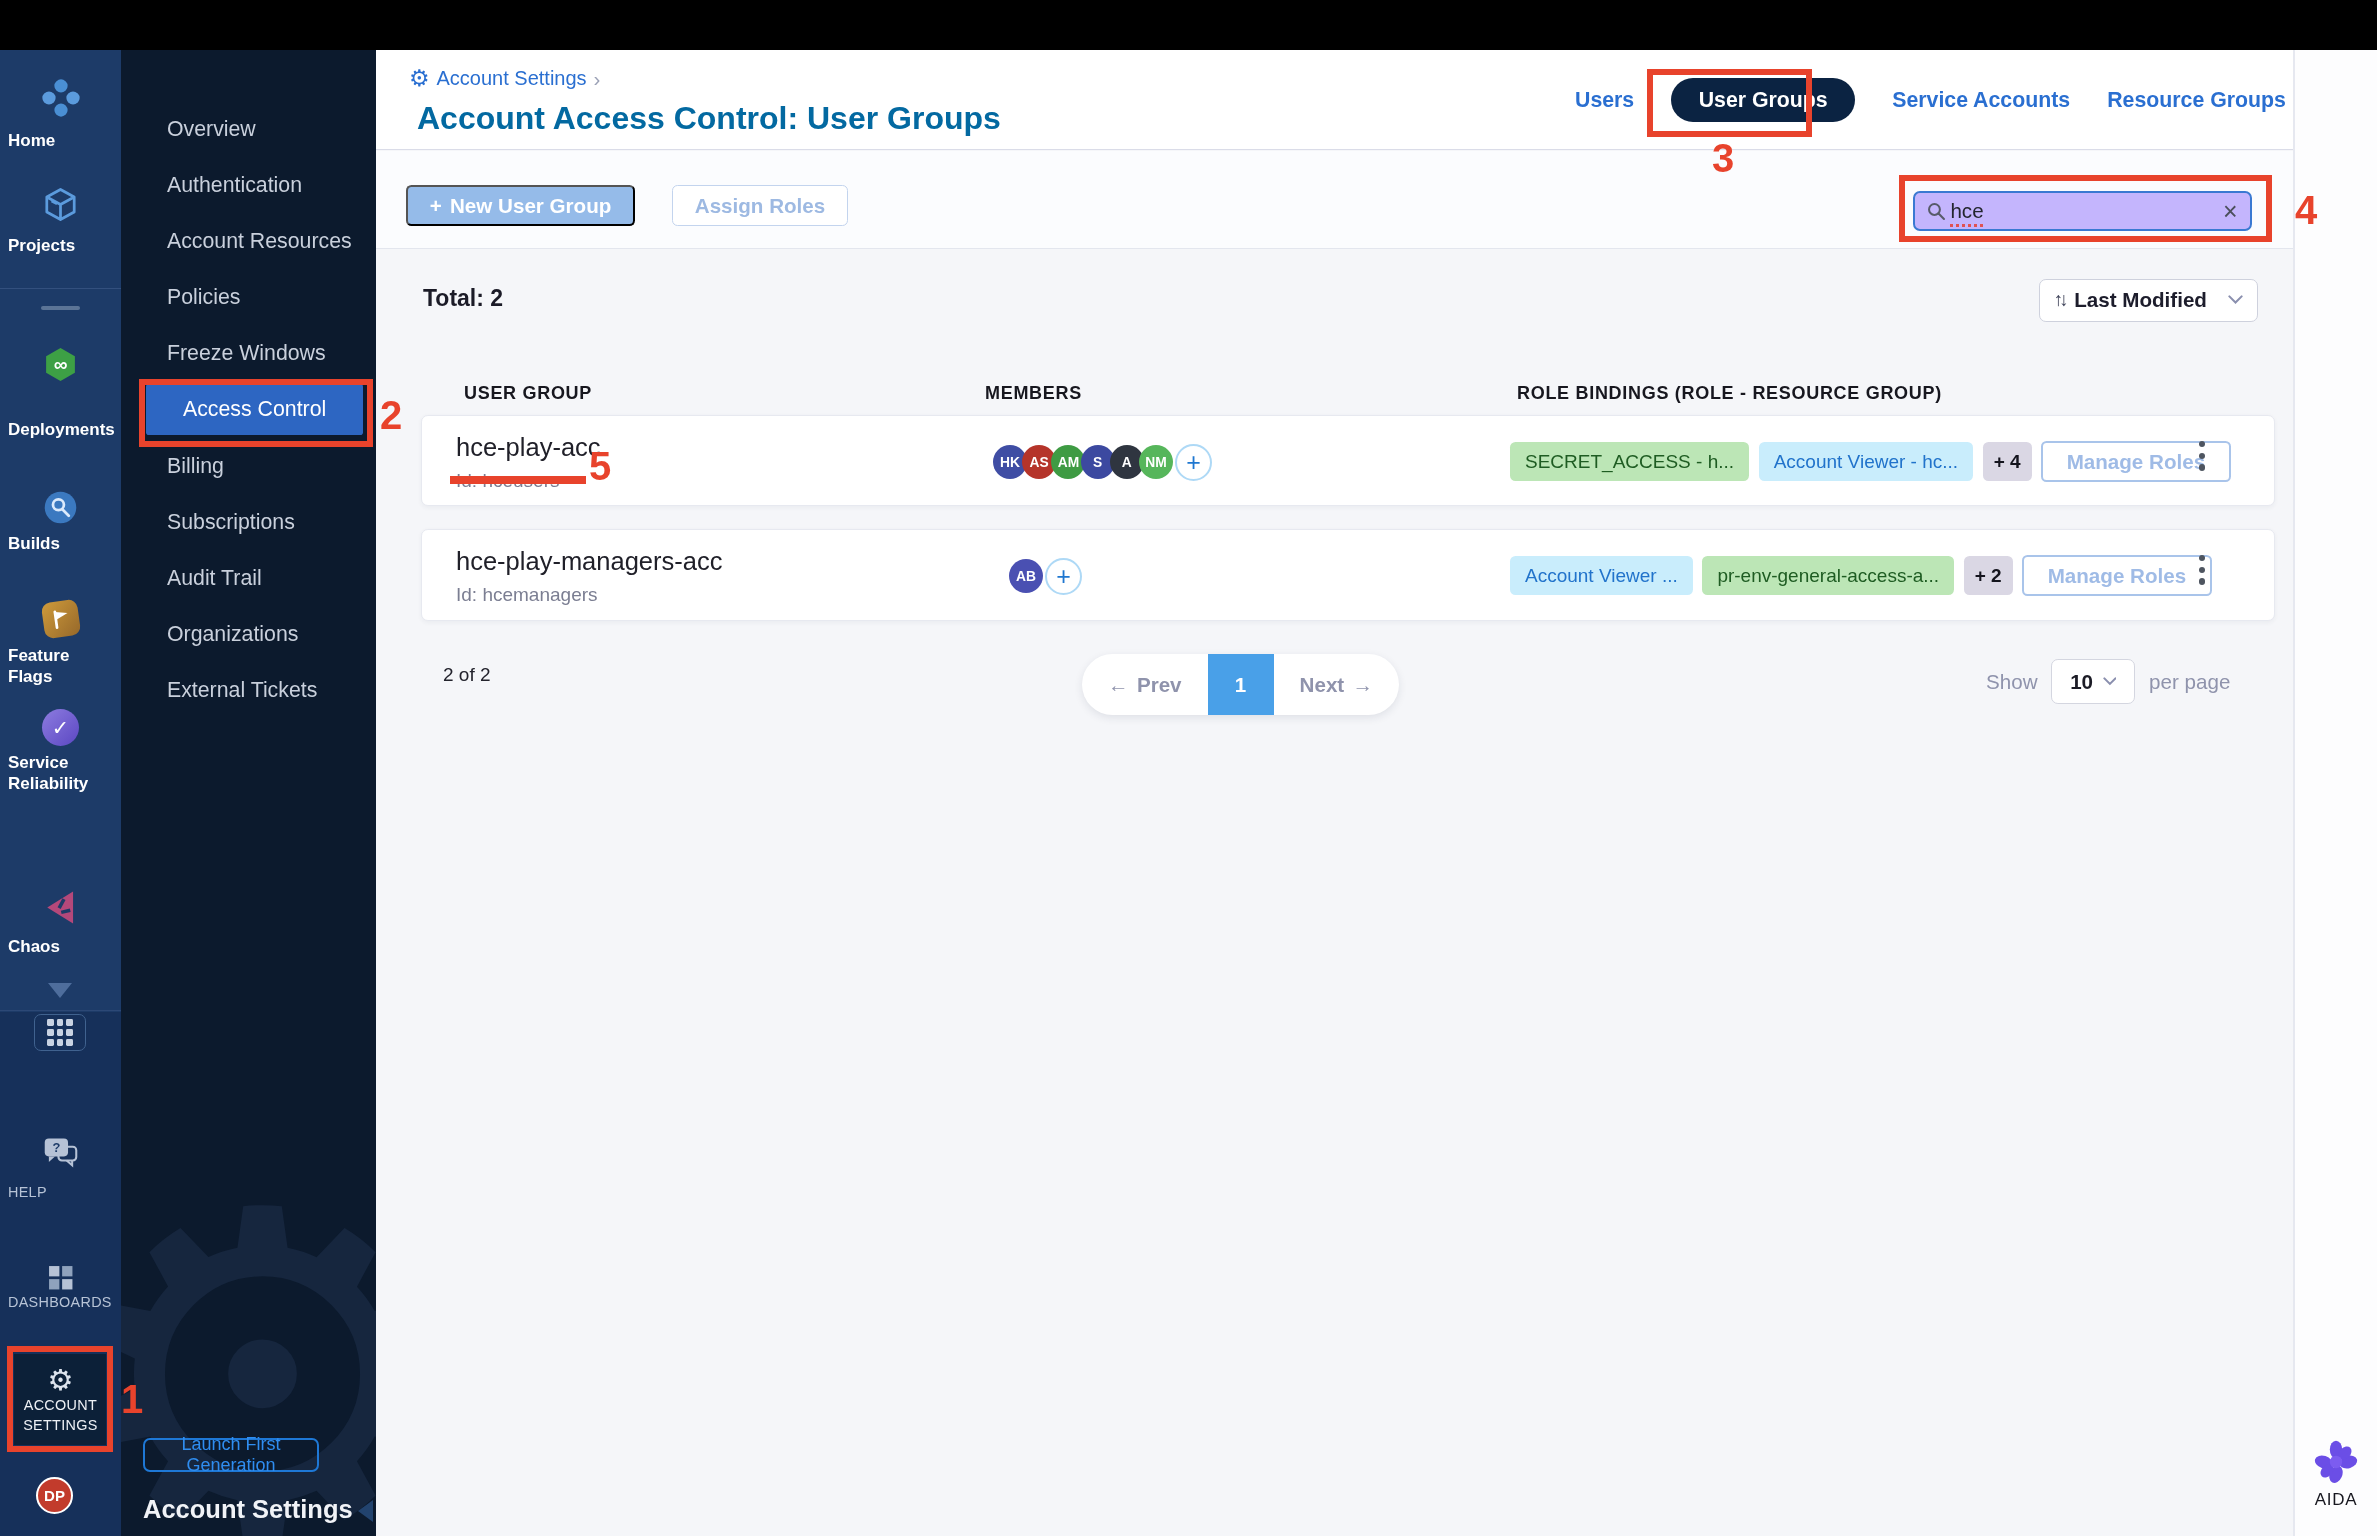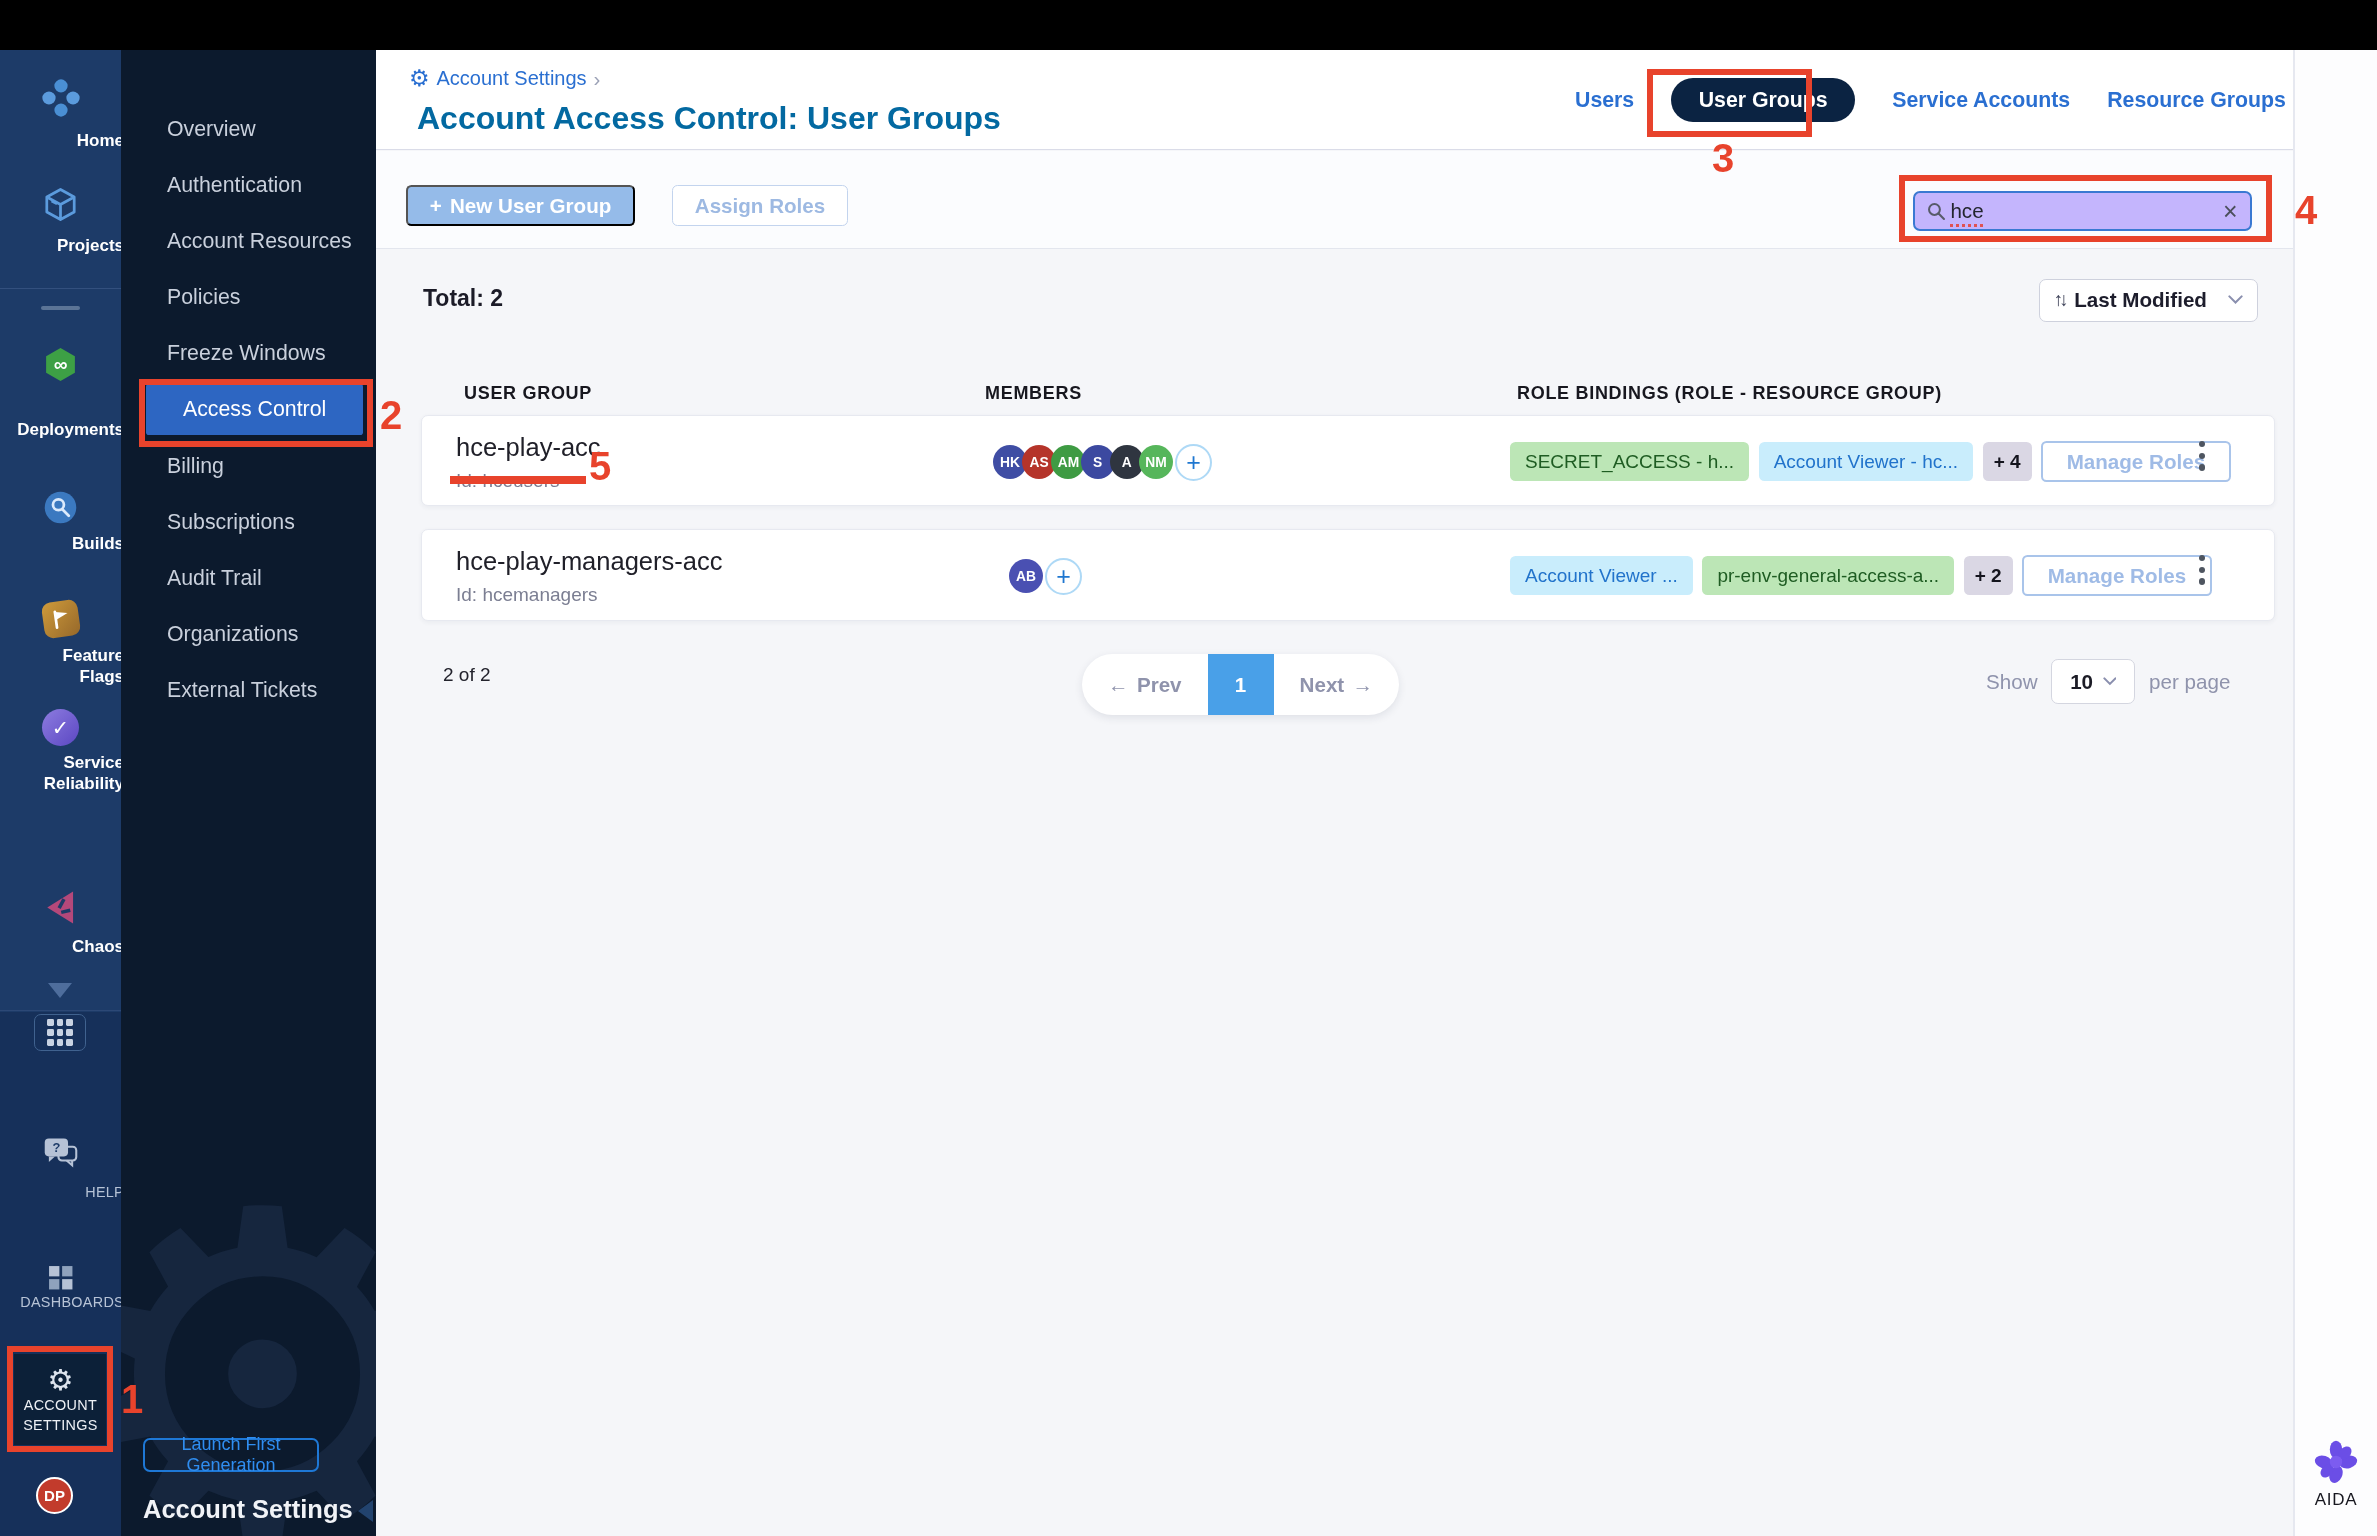--- a/index.html
+++ b/index.html
@@ -14,21 +14,21 @@
 
   
   .rail { position:absolute; left:0; top:50px; width:121px; height:1487px; background:#1d3b68; }
   .rail-lower { position:absolute; left:0; top:962px; width:121px; height:526px; background:#16305a; }
   .rail * { position:absolute; }
   .rail .hr1 { left:0; top:238px; width:121px; height:1.4px; background:#33507e; }
   .rail .dash { left:41px; top:256px; width:39px; height:4.1px; border-radius:2.1px; background:#5b7496; }
   .rail .hr2 { left:0; top:960px; width:121px; height:1.4px; background:#2c4876; }
   .rail .tri-down { left:48px; top:933px; width:0; height:0;
     border-left:12.4px solid transparent; border-right:12.4px solid transparent; border-top:15px solid #4e6d9c; }
-  .rail-label { left:15px; width:109px; text-align:right; color:#fff; font-size:17px; font-weight:700; line-height:20.6px; }
+  .rail-label { left:8px; width:109px; text-align:left; color:#fff; font-size:17px; font-weight:700; line-height:20.6px; }
   .rail-label.small { font-size:14.4px; font-weight:500; color:#b7c3d6; letter-spacing:0.3px; }
   .icon-wrap { left:42px; width:37px; height:37px; display:flex; align-items:center; justify-content:center; }
   .harness { display:grid; grid-template-columns:1fr 1fr; grid-template-rows:1fr 1fr; gap:4.1px;
     width:30px; height:30px; transform:rotate(45deg); position:static; }
   .harness span { position:static; background:#4a8fd4; border-radius:6.2px; display:block; }
   .ff-tile { width:36px; height:36px; border-radius:9px; transform:rotate(-8deg);
     background:linear-gradient(135deg,#cf9b3b,#96682a); display:flex; align-items:center; justify-content:center; position:static; }
   .sr-tile { width:37px; height:37px; border-radius:50%;
     background:linear-gradient(135deg,#8d7ce0,#5b47c2); color:#fff; font-size:20.6px; font-weight:700;
     display:flex; align-items:center; justify-content:center; position:static; }

